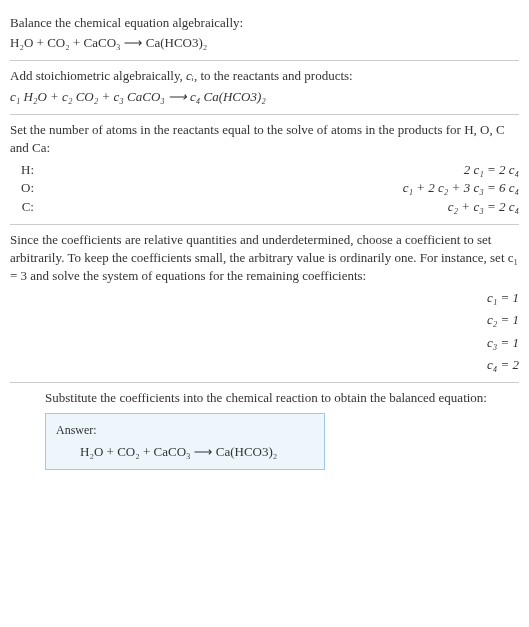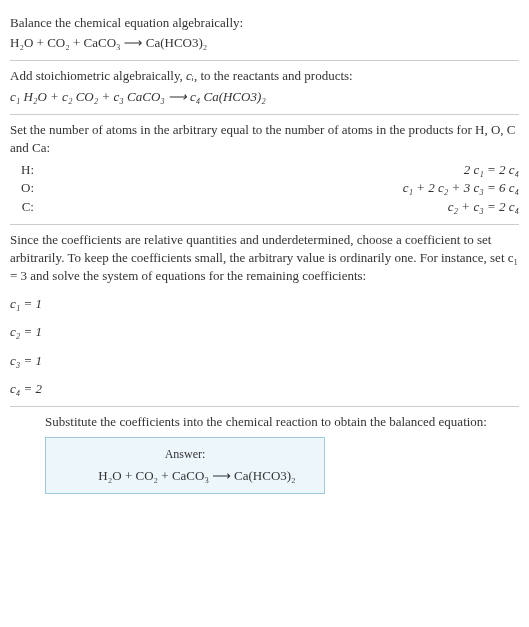--- a/index.html
+++ b/index.html
@@ -37,30 +37,30 @@
     .atom-label {
       width: 28px;
       text-align: right;
       padding-right: 6px;
     }
     .atom-eq {
       flex: 1;
       text-align: right;
     }
     .coeff-list div {
-      margin-top: 10px;
+      margin-top: 4px;
+      text-align: right;
     }
     .answer-box {
       border: 1px solid #9fcbe0;
       background: #ecf6fb;
       padding: 8px 10px;
       margin-top: 6px;
       display: inline-block;
       min-width: 280px;
-      text-align: center;
     }
     .answer-label {
       font-size: 12px;
       margin-bottom: 4px;
     }
     .answer-eq {
       padding-left: 24px;
     }
   </style>
 </head>
@@ -72,21 +72,21 @@
 </div>
 
 <div class="section">
   <div>
     <span>Add stoichiometric algebraically, </span><span class="ci">cᵢ</span><span>, to the reactants and products:</span>
   </div>
   <div class="eq-line ci">c₁ H₂O + c₂ CO₂ + c₃ CaCO₃  ⟶  c₄ Ca(HCO3)₂</div>
 </div>
 
 <div class="section">
-  <div>Set the number of atoms in the arbitrary equal to the number of atoms in the products for H, O, C and Ca:</div>
+  <div>Set the number of atoms in the reactants equal to the solve of atoms in the products for H, O, C and Ca:</div>
   <div class="atom-table">
     <div class="atom-row">
       <div class="atom-label">H:</div>
       <div class="atom-eq ci">2 c₁ = 2 c₄</div>
     </div>
     <div class="atom-row">
       <div class="atom-label">O:</div>
       <div class="atom-eq ci">c₁ + 2 c₂ + 3 c₃ = 6 c₄</div>
     </div>
     <div class="atom-row">

